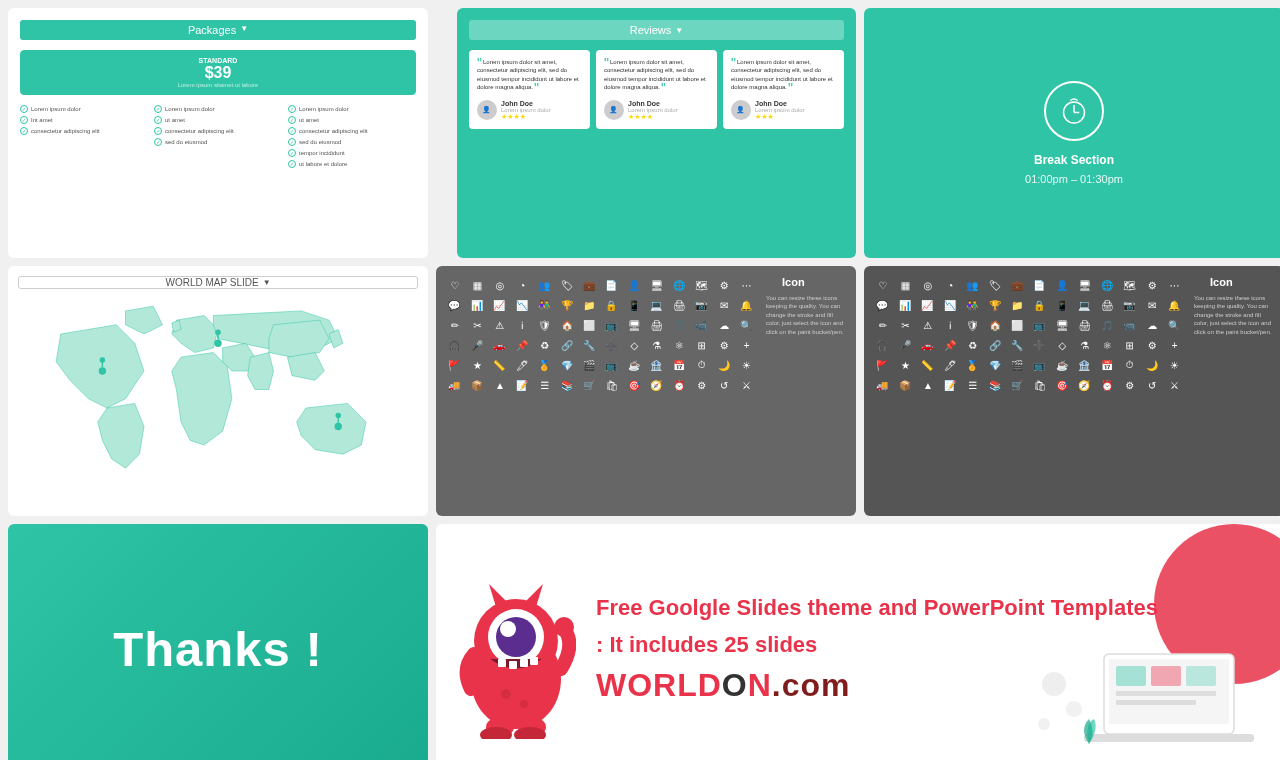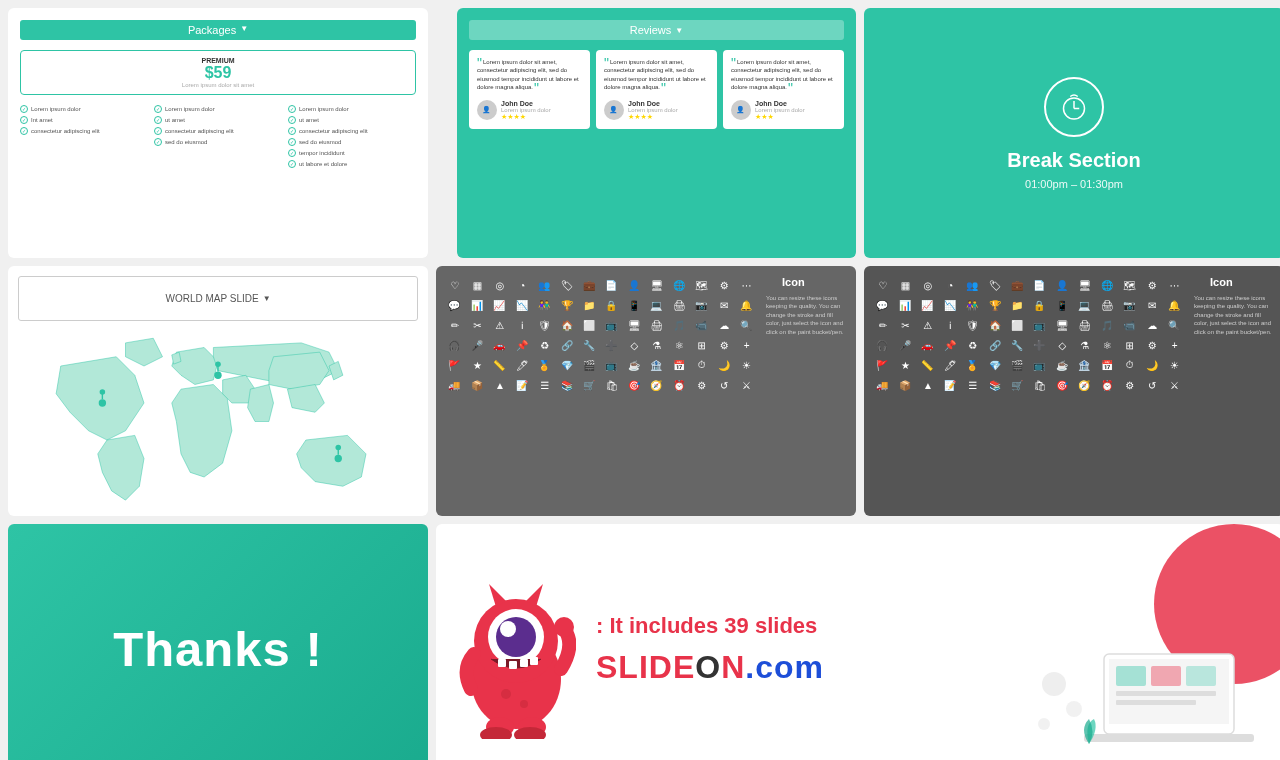--- a/index.html
+++ b/index.html
@@ -204,41 +204,41 @@
       align-items: center;
       justify-content: center;
       margin-bottom: 12px;
     }
     .break-icon svg {
       width: 30px;
       height: 30px;
     }
     .break-title {
       color: white;
-      font-size: 20px;
+      font-size: 12px;
       font-weight: bold;
       margin-bottom: 6px;
     }
     .break-time {
       color: white;
       font-size: 11px;
       opacity: 0.9;
     }
 
     
     .slide-map {
       background: white;
       padding: 10px;
     }
     .slide-map .slide-header {
       border: 1px solid #ccc;
       color: #555;
       text-align: center;
       font-size: 10px;
-      padding: 16px 8px;
+      padding: 0 8px;
       border-radius: 3px;
       margin-bottom: 8px;
       display: flex;
       align-items: center;
       justify-content: center;
       gap: 4px;
     }
     .map-container {
       width: 100%;
       height: 185px;
@@ -358,24 +358,24 @@
 <body>
 
 <div class="grid">
 
   <div class="slide-card slide-packages">
     <div class="slide-header">
       <span>Packages</span>
       <span class="slide-header-arrow">▼</span>
     </div>
     <div class="packages-boxes">
-      <div class="pkg-box">
-        <div class="pkg-name">PREMIUM</div>
-        <div class="pkg-price">$59</div>
-        <div class="pkg-desc">Lorem ipsum dolor sit amet</div>
+      <div class="pkg-box" style="background:#2ec4a5;">
+        <div class="pkg-name" style="color:white;">STANDARD</div>
+        <div class="pkg-price" style="color:white;">$39</div>
+        <div class="pkg-desc" style="color:rgba(255,255,255,0.7);">Lorem ipsum sitamet ut labore</div>
       </div>
     </div>
     <div class="packages-features">
       <div class="feature-col">
         <div class="feature-item">
             <span class="check-icon"></span>
             <span>Lorem ipsum dolor</span>
           </div>
         <div class="feature-item">
             <span class="check-icon"></span>
@@ -779,23 +779,24 @@
 
         <ellipse cx="40" cy="166" rx="16" ry="8" fill="#c42838"></ellipse>
         <ellipse cx="74" cy="166" rx="16" ry="8" fill="#c42838"></ellipse>
 
         <circle cx="50" cy="125" r="5" fill="#c42838" opacity="0.5"></circle>
         <circle cx="68" cy="135" r="4" fill="#c42838" opacity="0.5"></circle>
       </svg>
     </div>
 
     <div class="promo-text-area">
-      <div class="promo-title">: It includes 39 slides</div>
+      <div class="promo-title">Free Goolgle Slides theme and PowerPoint Templates</div>
+      <div class="promo-title">: It includes 25 slides</div>
       <div class="promo-brand">
-        <span>SLIDE</span><span style="color:#333;">O</span><span style="color:#e8334a;">N</span><span style="color:#1d4ed8;">.com</span>
+        <span>WORLD</span><span style="color:#333;">O</span><span style="color:#e8334a;">N</span><span style="color:#7f1d1d;">.com</span>
       </div>
     </div>
 
     <div style="position:absolute; right:0; top:0; width:260px; height:100%; overflow:hidden;">
 
       <svg viewBox="0 0 260 250" width="260" height="250" style="position:absolute;top:0;right:0;">
 
         <circle cx="210" cy="80" r="80" fill="#e8334a" opacity="0.85"></circle>
 
         <rect x="80" y="130" width="130" height="80" rx="5" fill="white" stroke="#ddd" stroke-width="1.5"></rect>

